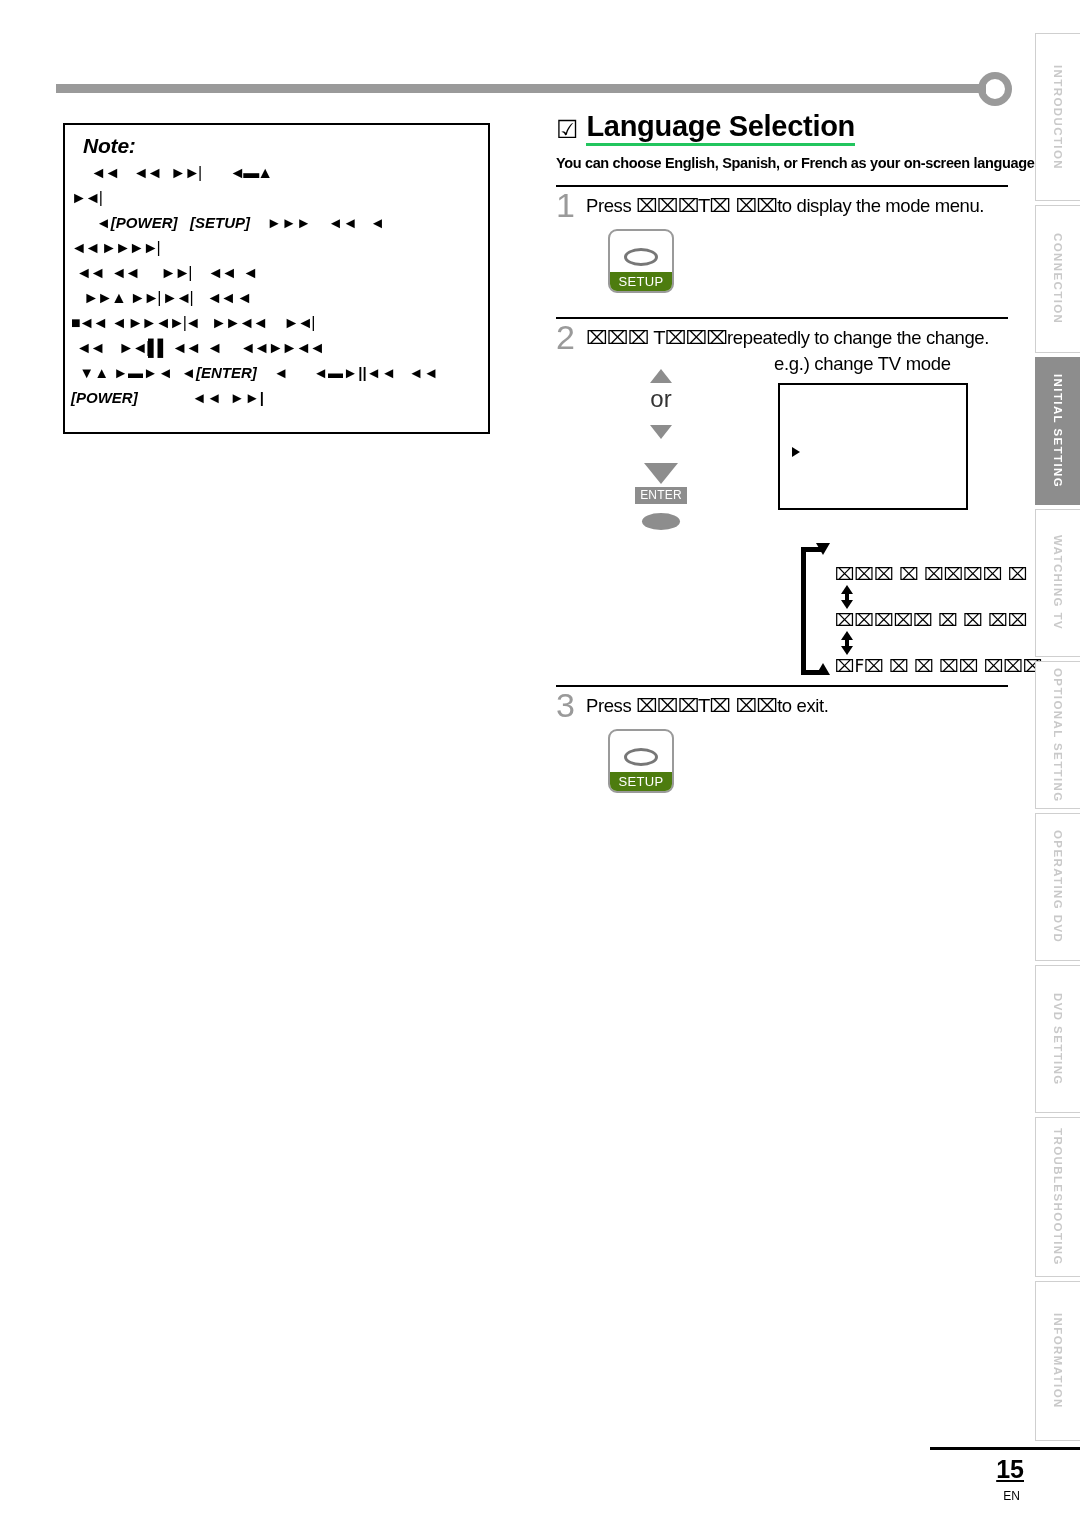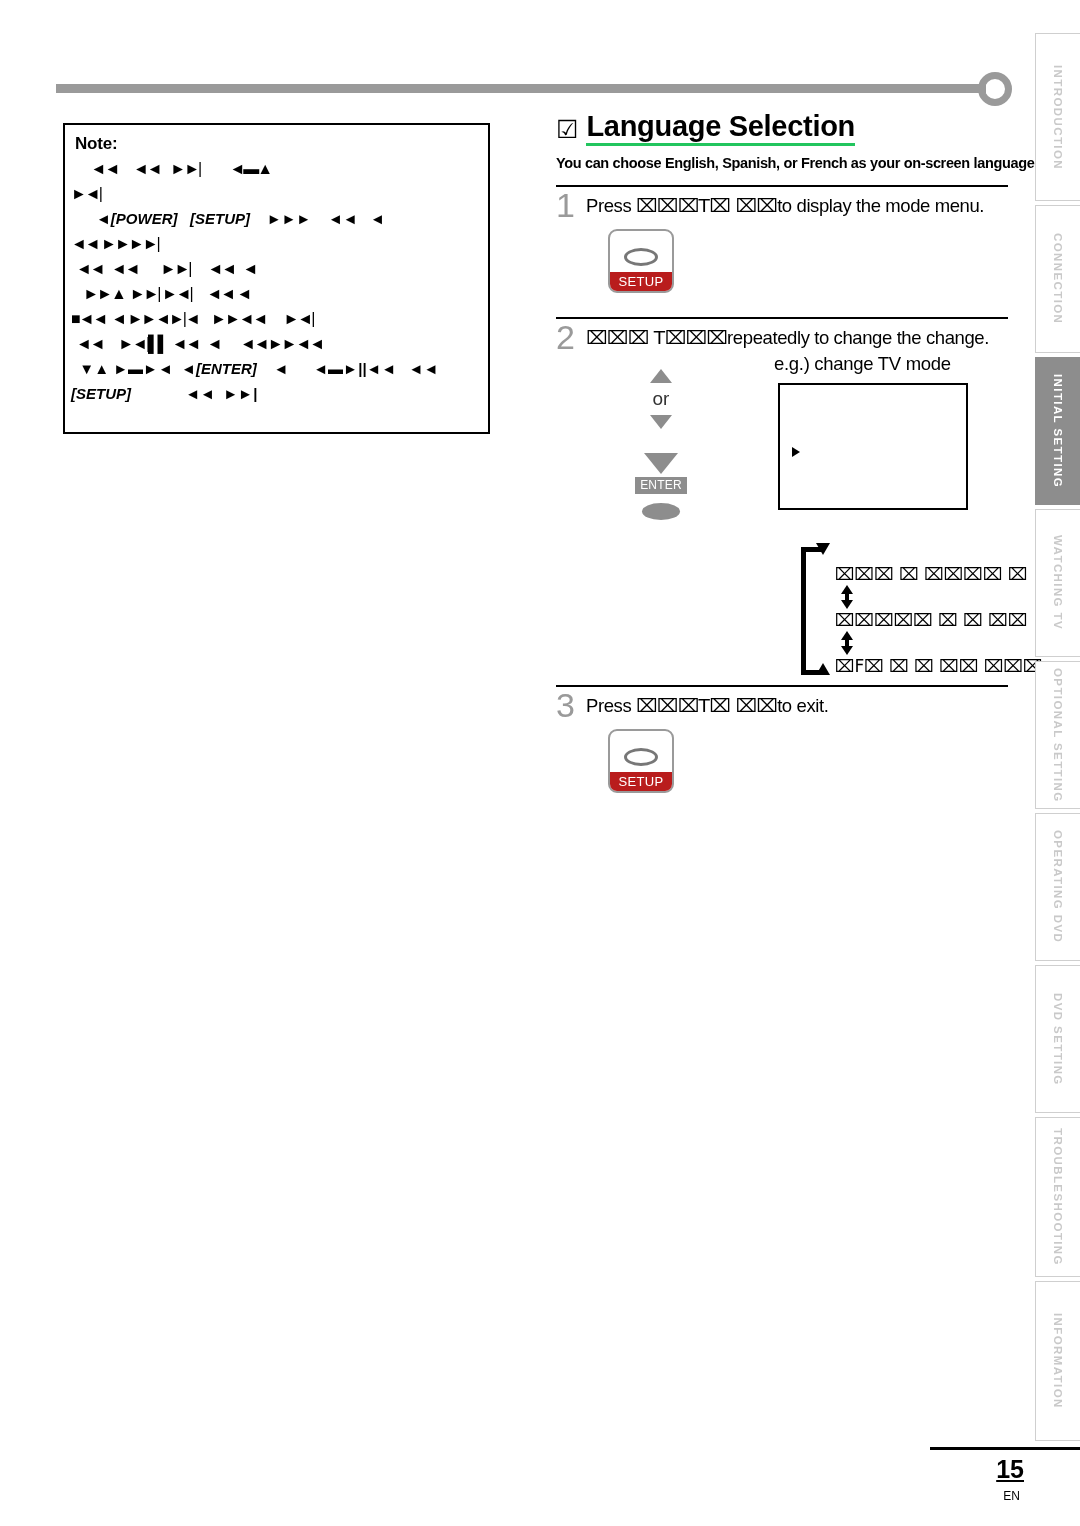--- a/index.html
+++ b/index.html
@@ -42,23 +42,24 @@
     left: 63px;
     top: 123px;
     width: 427px;
     height: 311px;
     border: 2px solid #000;
     box-sizing: border-box;
     background: #fff;
     overflow: hidden;
   }
   #note-title {
+    font-style: italic;
     font-weight: bold;
-    font-size: 17px;
-    margin: 9px 0 0 10px;
+    font-size: 21px;
+    margin: 9px 0 0 18px;
     letter-spacing: -0.2px;
   }
   .note-lines {
     margin-top: 2px;
     padding: 0 6px;
   }
   .nline {
     font-size: 15px;
     font-weight: bold;
     font-style: italic;
@@ -155,21 +156,21 @@
     width: 34px;
     height: 18px;
     border: 3px solid #777;
     border-radius: 50%;
     box-sizing: border-box;
   }
   .setup-key .keylabel {
     position: absolute;
     left: 0; right: 0; bottom: 0;
     height: 19px;
-    background: #b91c1c;
+    background: #4d7c0f;
     color: #fff;
     font-size: 13px;
     text-align: center;
     line-height: 19px;
     letter-spacing: 0.3px;
   }
 
   
   #step2-body {
     position: relative;
@@ -194,23 +195,23 @@
     border-right: 11px solid transparent;
     border-top: 14px solid #8d8d8d;
   }
   .tri-down-big {
     width: 0; height: 0; margin: 0 auto;
     border-left: 17px solid transparent;
     border-right: 17px solid transparent;
     border-top: 21px solid #8d8d8d;
   }
   #or-text {
-    font-size: 19px;
+    font-size: 24px;
     color: #333;
-    margin: 6px 0 6px 0;
+    margin: 6px 0 16px 0;
     line-height: 20px;
   }
   #enter-label {
     display: inline-block;
     background: #8d8d8d;
     color: #fff;
     font-size: 12px;
     padding: 1px 5px 2px 5px;
     letter-spacing: 0.2px;
     margin-top: 3px;
@@ -390,21 +391,21 @@
   <div class="note-lines">
     <div class="nline"><span class="gl">        ◄◄      ◄◄    ►►|            ◄▬▲</span></div>
     <div class="nline"><span class="gl">►◄|</span></div>
     <div class="nline"><span>      ◄[POWER]   [SETUP]    ►►►    ◄◄   ◄</span></div>
     <div class="nline"><span class="gl">◄◄ ►►►►|</span></div>
     <div class="nline"><span class="gl">  ◄◄   ◄◄         ►►|       ◄◄   ◄</span></div>
     <div class="nline"><span class="gl">     ►►▲  ►►| ►◄|      ◄◄ ◄</span></div>
     <div class="nline"><span class="gl">■◄◄  ◄ ►►◄►|◄     ►►◄◄       ►◄|</span></div>
     <div class="nline"><span class="gl">  ◄◄      ►◄|▌▌  ◄◄   ◄        ◄◄►►◄◄</span></div>
     <div class="nline"><span>  ▼▲ ►▬►◄  ◄[ENTER]    ◄      ◄▬►||◄◄   ◄◄</span></div>
-    <div class="nline"><span>[SETUP]             ◄◄  ►►|</span></div>
+    <div class="nline"><span>[POWER]             ◄◄  ►►|</span></div>
 
   </div>
 </div>
 
 <div id="main">
 
   <div id="heading-row">
     <span id="heading-check">☑</span>
     <span id="heading-title">Language Selection</span>
   </div>

